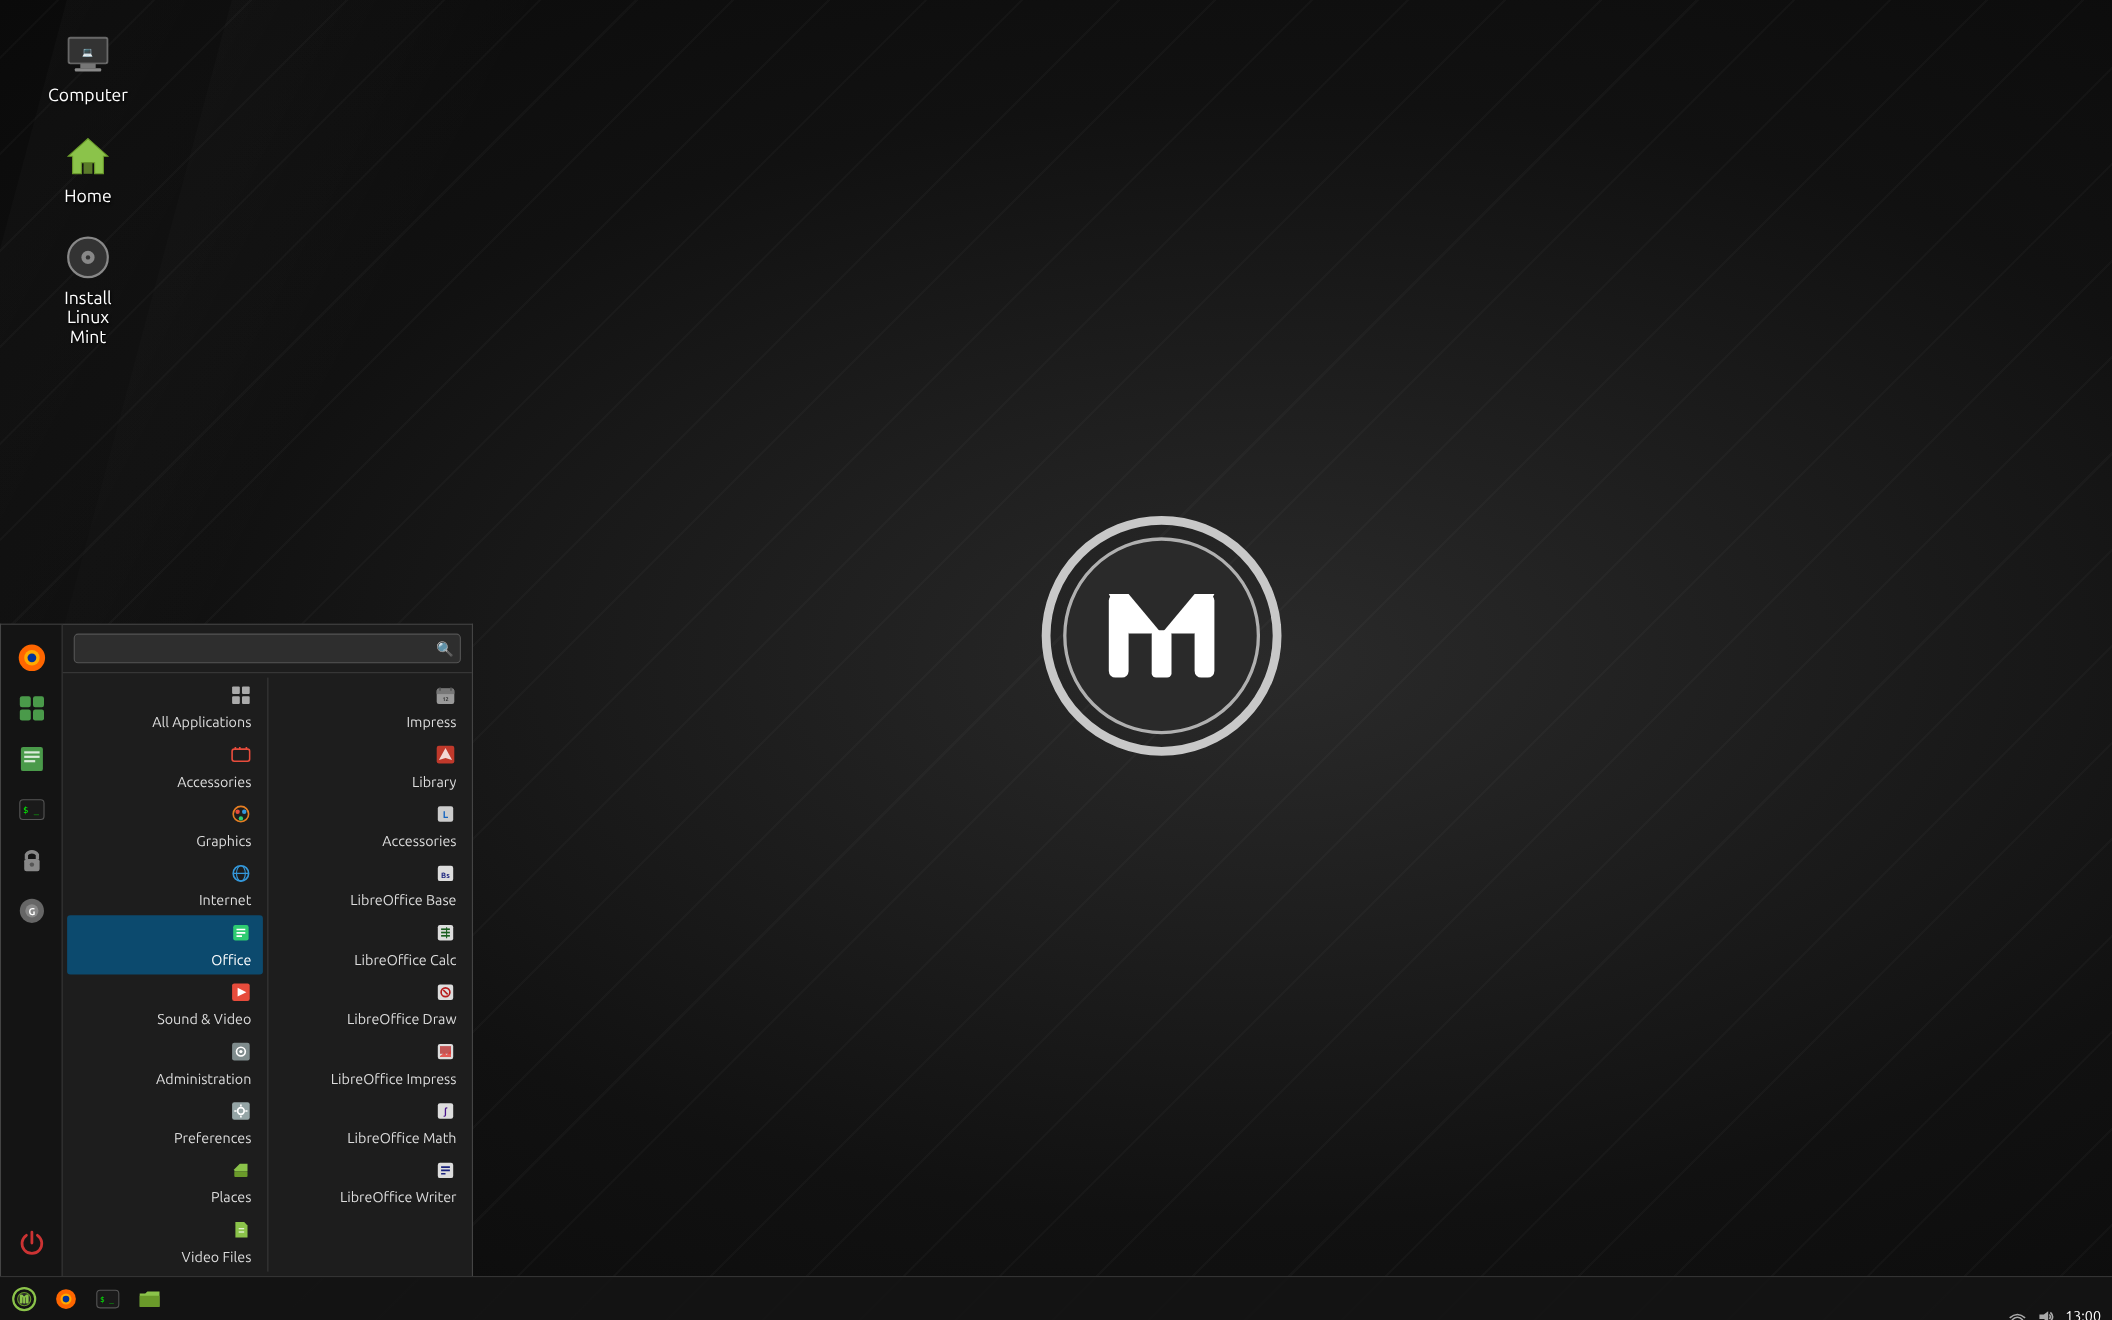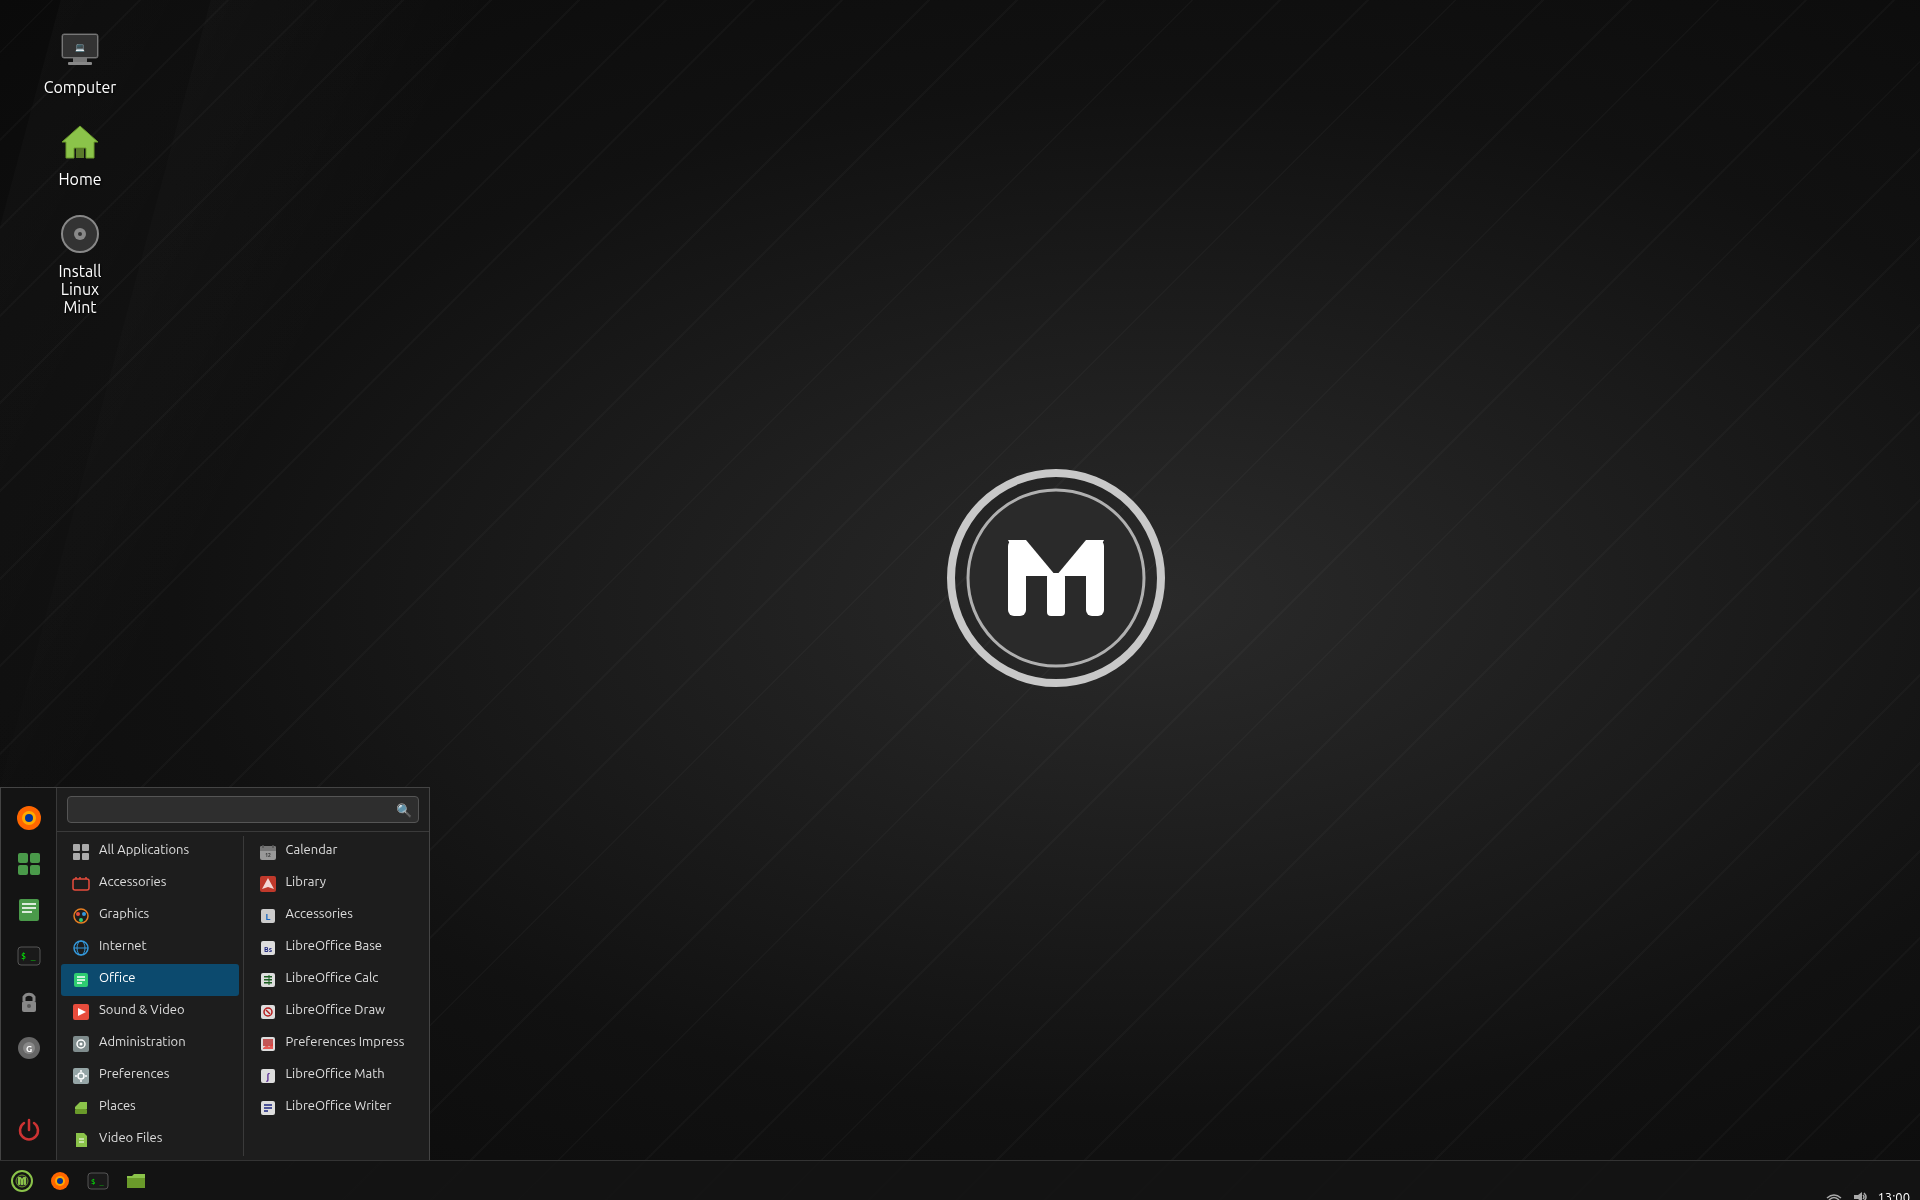--- a/index.html
+++ b/index.html
@@ -208,28 +208,29 @@
       flex: 1;
     }
 
     .menu-col {
       flex: 1;
       padding: 4px 0;
     }
 
     .menu-item {
       display: flex;
-      align-items: flex-start;
+      align-items: flex-end;
       gap: 8px;
       padding: 6px 10px;
       cursor: pointer;
       color: #ddd;
       font-size: 13px;
       border-radius: 3px;
       margin: 0 4px;
+      flex-direction: column;
     }
     .menu-item.active {
       background: #0c4a6e;
       color: white;
     }
 
     .menu-item-icon {
       width: 20px;
       height: 20px;
       display: flex;
@@ -510,21 +511,21 @@
             <span class="menu-item-icon">
               <svg width="18" height="18" viewBox="0 0 18 18">
                 <rect x="1" y="3" width="16" height="14" rx="2" fill="#999"></rect>
                 <rect x="1" y="3" width="16" height="5" rx="2" fill="#777"></rect>
                 <rect x="1" y="6" width="16" height="2" fill="#777"></rect>
                 <line x1="4" y1="2" x2="4" y2="5" stroke="#555" stroke-width="1.5"></line>
                 <line x1="14" y1="2" x2="14" y2="5" stroke="#555" stroke-width="1.5"></line>
                 <text x="9" y="14" text-anchor="middle" fill="#333" font-size="5" font-weight="bold">12</text>
               </svg>
             </span>
-            <span>Calendar</span>
+            <span>Impress</span>
           </div>
 
           <div class="menu-item">
             <span class="menu-item-icon">
               <svg width="18" height="18" viewBox="0 0 18 18">
                 <rect x="1" y="1" width="16" height="16" rx="2" fill="#c0392b"></rect>
                 <path d="M9 3 L15 14 L9 12 L3 14 Z" fill="white" opacity="0.8"></path>
               </svg>
             </span>
             <span>Library</span>
@@ -575,21 +576,21 @@
           </div>
 
           <div class="menu-item">
             <span class="menu-item-icon">
               <svg width="18" height="18" viewBox="0 0 18 18">
                 <rect x="2" y="2" width="14" height="14" rx="2" fill="#ddd"></rect>
                 <rect x="4" y="4" width="10" height="7" fill="#b71c1c" opacity="0.7"></rect>
                 <polygon points="4,13 8,10 10,12 14,8 14,14 4,14" fill="#e53935" opacity="0.8"></polygon>
               </svg>
             </span>
-            <span>Preferences Impress</span>
+            <span>LibreOffice Impress</span>
           </div>
 
           <div class="menu-item">
             <span class="menu-item-icon">
               <svg width="18" height="18" viewBox="0 0 18 18">
                 <rect x="2" y="2" width="14" height="14" rx="2" fill="#ddd"></rect>
                 <text x="9" y="13" text-anchor="middle" fill="#4a148c" font-size="9" font-weight="bold">∫</text>
               </svg>
             </span>
             <span>LibreOffice Math</span>

